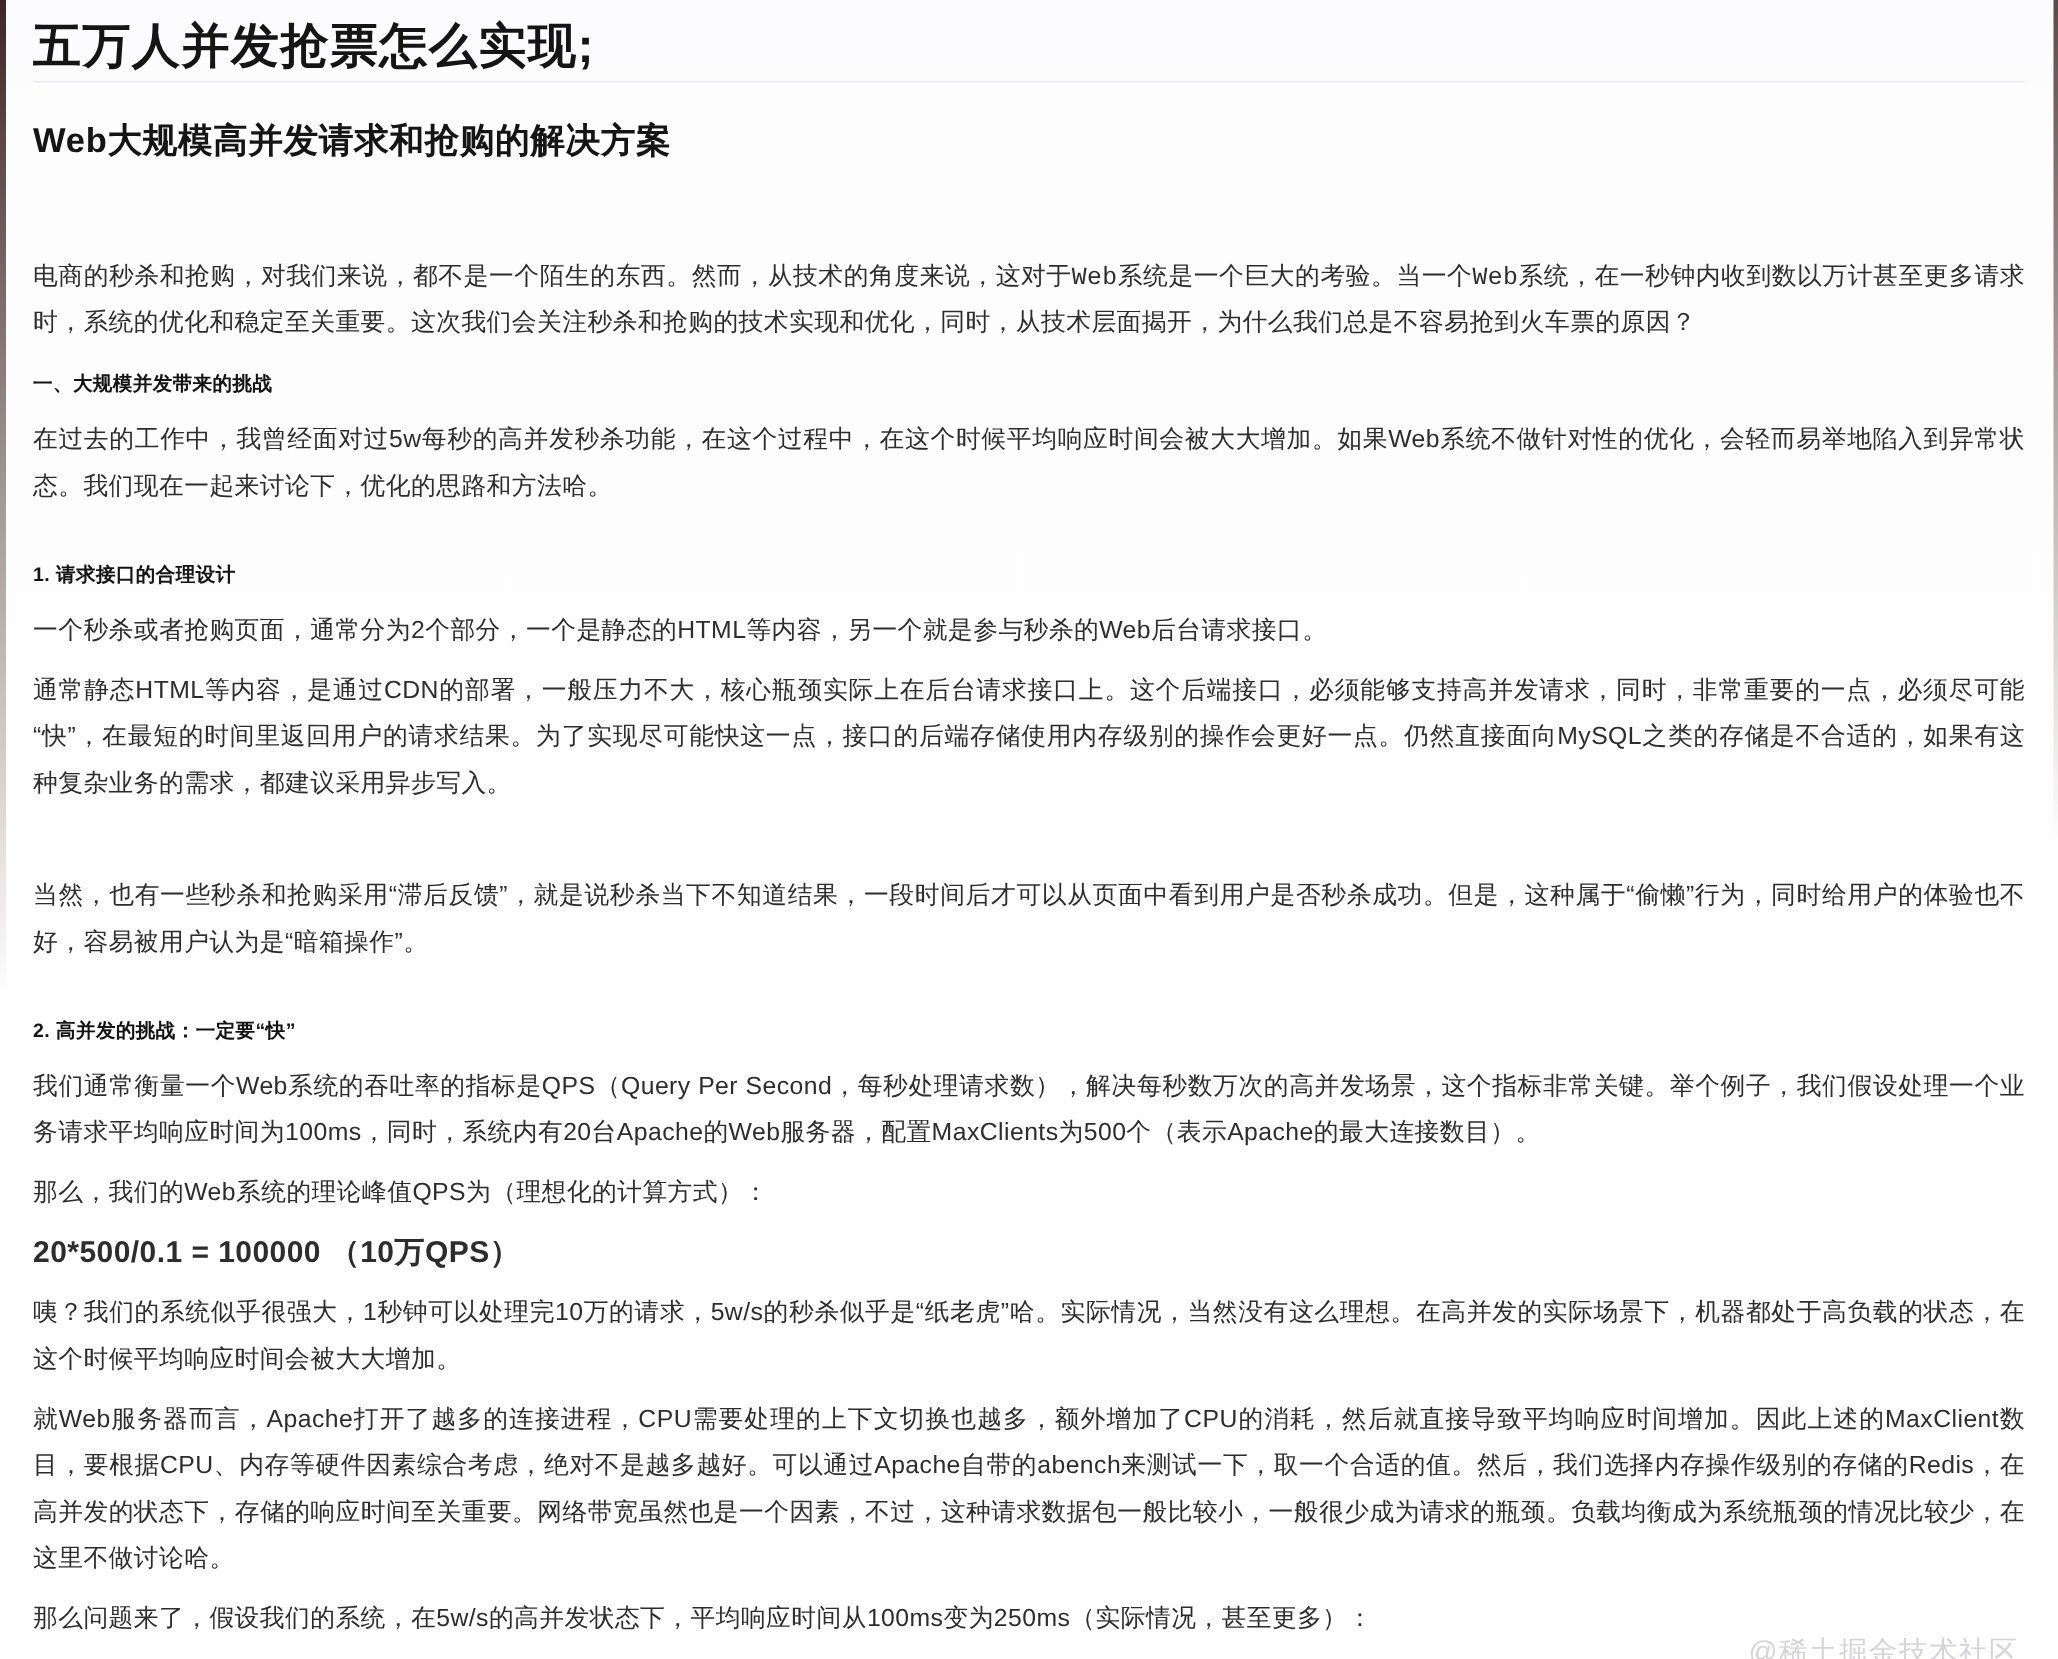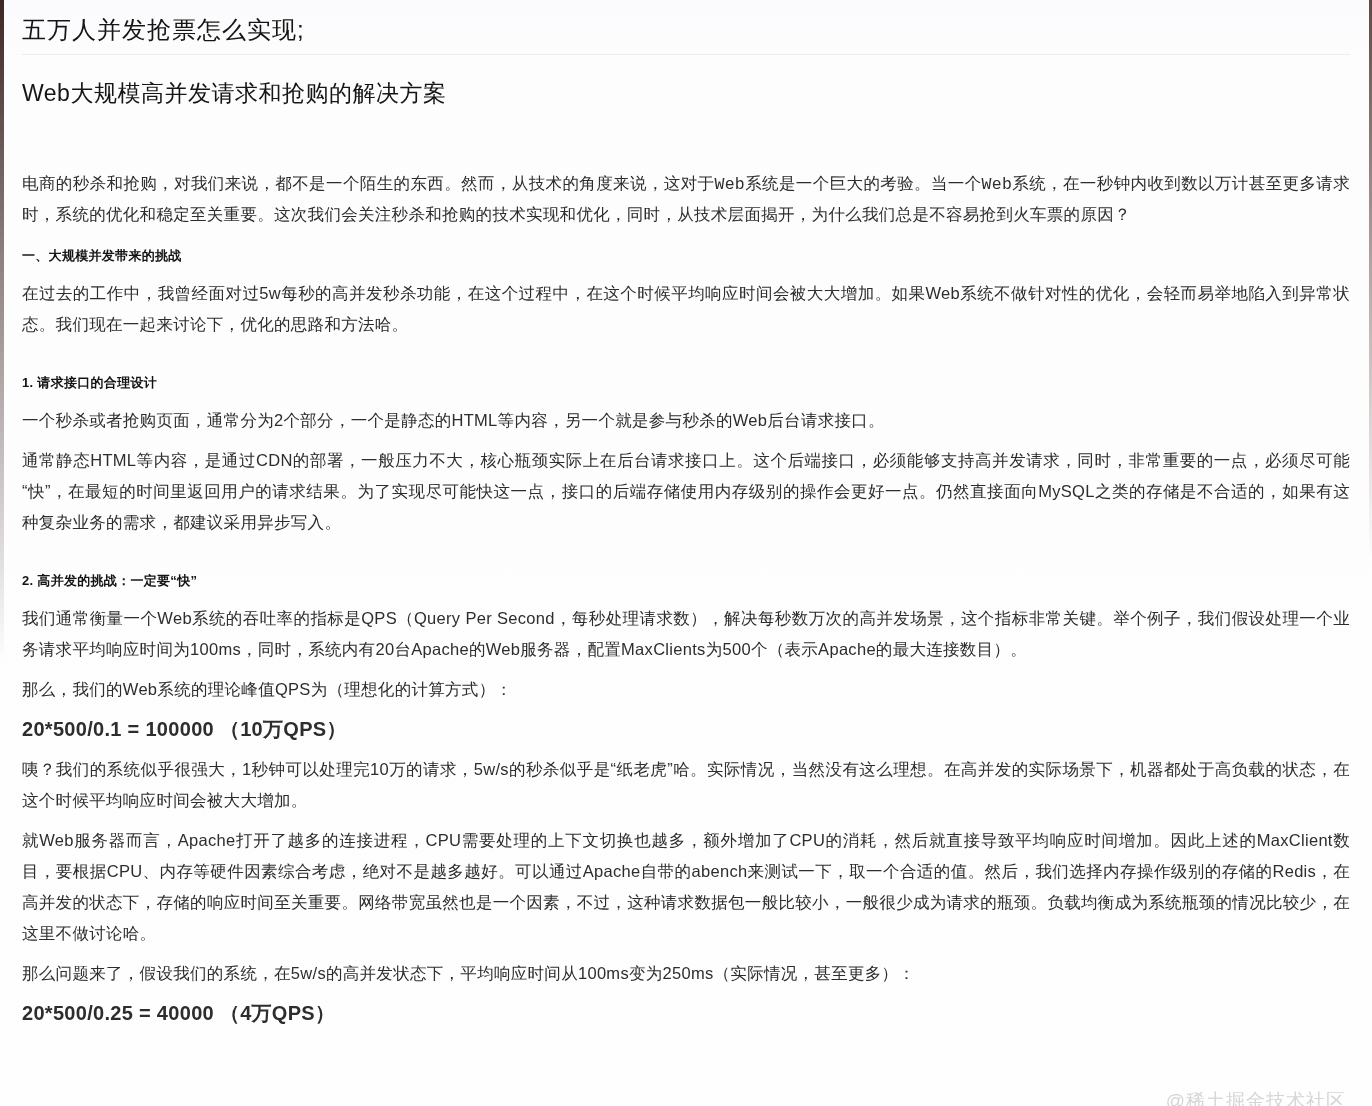--- a/index.html
+++ b/index.html
@@ -23,33 +23,33 @@
     position: absolute; right: 0; top: 0; width: 3px; height: 560px;
     background: linear-gradient(180deg, rgba(44,12,9,0.75) 0%, rgba(44,12,9,0.35) 50%, rgba(44,12,9,0) 100%);
   }
   .article {
     position: relative;
     padding: 12px 22px 0 22px;
     color: #2d2d2d;
   }
   .title {
     margin: 0;
-    font-size: 24px;
+    font-size: 32px;
     line-height: 32px;
-    font-weight: 400;
+    font-weight: 700;
     color: #151515;
     letter-spacing: 1px;
     padding: 2px 0 8px 0;
     border-bottom: 1px solid #ebebf0;
   }
   .subtitle {
     margin: 24px 0 0 0;
     font-size: 23px;
     line-height: 28px;
-    font-weight: 400;
+    font-weight: 700;
     color: #151515;
     letter-spacing: 0.5px;
   }
   .para {
     font-size: 16.5px;
     line-height: 31px;
     margin: 9px 0;
     text-align: justify;
     letter-spacing: 0.3px;
     color: #2d2d2d;
@@ -99,20 +99,21 @@
     <h3 class="sec-heading">一、大规模并发带来的挑战</h3>
 
     <p class="para">在过去的工作中，我曾经面对过5w每秒的高并发秒杀功能，在这个过程中，在这个时候平均响应时间会被大大增加。如果Web系统不做针对性的优化，会轻而易举地陷入到异常状态。我们现在一起来讨论下，优化的思路和方法哈。</p>
 
     <h4 class="sub-heading">1. 请求接口的合理设计</h4>
 
     <p class="para">一个秒杀或者抢购页面，通常分为2个部分，一个是静态的HTML等内容，另一个就是参与秒杀的Web后台请求接口。</p>
 
     <p class="para">通常静态HTML等内容，是通过CDN的部署，一般压力不大，核心瓶颈实际上在后台请求接口上。这个后端接口，必须能够支持高并发请求，同时，非常重要的一点，必须尽可能“快”，在最短的时间里返回用户的请求结果。为了实现尽可能快这一点，接口的后端存储使用内存级别的操作会更好一点。仍然直接面向MySQL之类的存储是不合适的，如果有这种复杂业务的需求，都建议采用异步写入。</p>
 
+    <p class="para gap-large">当然，也有一些秒杀和抢购采用“滞后反馈”，就是说秒杀当下不知道结果，一段时间后才可以从页面中看到用户是否秒杀成功。但是，这种属于“偷懒”行为，同时给用户的体验也不好，容易被用户认为是“暗箱操作”。</p>
 
     <h4 class="sub-heading">2. 高并发的挑战：一定要“快”</h4>
 
     <p class="para">我们通常衡量一个Web系统的吞吐率的指标是QPS（Query Per Second，每秒处理请求数），解决每秒数万次的高并发场景，这个指标非常关键。举个例子，我们假设处理一个业务请求平均响应时间为100ms，同时，系统内有20台Apache的Web服务器，配置MaxClients为500个（表示Apache的最大连接数目）。</p>
 
     <p class="para">那么，我们的Web系统的理论峰值QPS为（理想化的计算方式）：</p>
 
     <p class="formula">20*500/0.1 = 100000 （10万QPS）</p>
 
     <p class="para">咦？我们的系统似乎很强大，1秒钟可以处理完10万的请求，5w/s的秒杀似乎是“纸老虎”哈。实际情况，当然没有这么理想。在高并发的实际场景下，机器都处于高负载的状态，在这个时候平均响应时间会被大大增加。</p>

